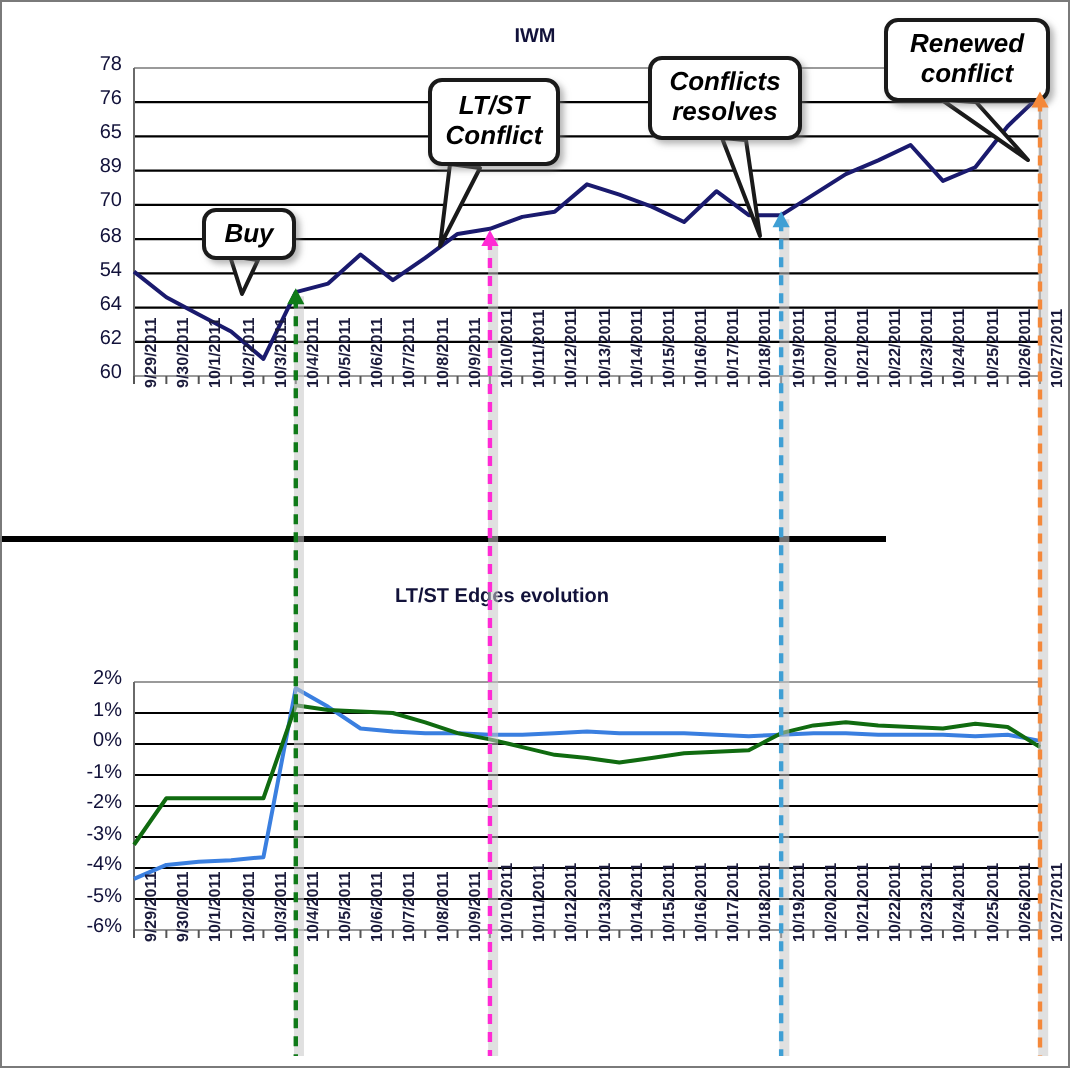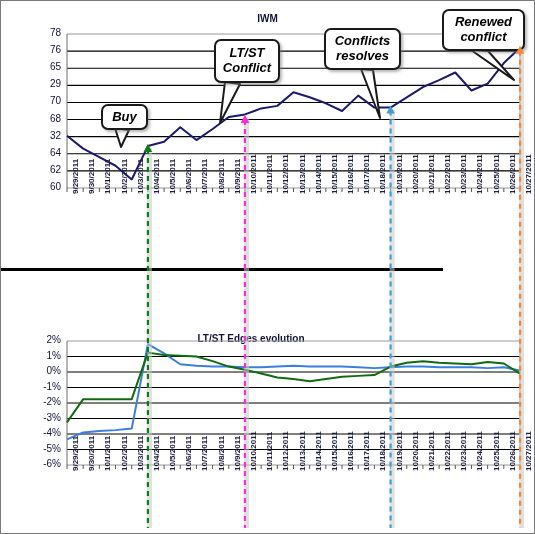--- a/index.html
+++ b/index.html
@@ -80,24 +80,24 @@
         <polyline points="66,134.81111111111116 82.17857142857143,147.6444444444445 98.35714285714286,156.2 114.53571428571428,164.75555555555553 130.71428571428572,178.44444444444446 146.89285714285714,145.07777777777773 163.07142857142856,140.79999999999995 179.25,126.2555555555556 195.42857142857142,139.08888888888893 211.60714285714286,127.96666666666661 227.78571428571428,115.98888888888891 243.96428571428572,113.42222222222227 260.1428571428571,107.43333333333337 276.32142857142856,104.86666666666672 292.5,91.17777777777776 308.67857142857144,96.31111111111116 324.85714285714283,102.29999999999995 341.0357142857143,110 357.2142857142857,94.60000000000002 373.39285714285717,106.57777777777773 389.57142857142856,106.57777777777773 405.75,96.31111111111116 421.92857142857144,86.04444444444447 438.10714285714283,79.20000000000005 454.2857142857143,71.5 470.4642857142857,89.46666666666663 486.64285714285717,82.6222222222222 502.82142857142856,62.088888888888945 519,46.68888888888884" fill="none" stroke="#1a1a6e" stroke-width="2" stroke-linejoin="round"></polyline>
         <path d="M 114 127 L 120 146 L 128 129 Z" fill="#fff" stroke="#1a1a1a" stroke-width="2" stroke-linejoin="round"></path>
         <path d="M 224 81 L 219 122 L 239 83 Z" fill="#fff" stroke="#1a1a1a" stroke-width="2" stroke-linejoin="round"></path>
         <path d="M 360 68 L 379 117 L 372 69 Z" fill="#fff" stroke="#1a1a1a" stroke-width="2" stroke-linejoin="round"></path>
         <path d="M 470 49 L 513 79 L 487 50 Z" fill="#fff" stroke="#1a1a1a" stroke-width="2" stroke-linejoin="round"></path>
       </svg>
     <div id="top-yaxis">
         <div class="ylab" style="left: 22px; width: 38px; top: 26px;">78</div>
         <div class="ylab" style="left: 22px; width: 38px; top: 43.1111px;">76</div>
         <div class="ylab" style="left: 22px; width: 38px; top: 60.2222px;">65</div>
-        <div class="ylab" style="left: 22px; width: 38px; top: 77.3333px;">29</div>
+        <div class="ylab" style="left: 22px; width: 38px; top: 77.3333px;">89</div>
         <div class="ylab" style="left: 22px; width: 38px; top: 94.4444px;">70</div>
         <div class="ylab" style="left: 22px; width: 38px; top: 111.556px;">68</div>
-        <div class="ylab" style="left: 22px; width: 38px; top: 128.667px;">32</div>
+        <div class="ylab" style="left: 22px; width: 38px; top: 128.667px;">54</div>
         <div class="ylab" style="left: 22px; width: 38px; top: 145.778px;">64</div>
         <div class="ylab" style="left: 22px; width: 38px; top: 162.889px;">62</div>
         <div class="ylab" style="left: 22px; width: 38px; top: 180px;">60</div>
       </div>
     <div id="top-xaxis">
         <div class="xlab" style="left: 70px; top: 193px;">9/29/2011</div>
         <div class="xlab" style="left: 86.1786px; top: 193px;">9/30/2011</div>
         <div class="xlab" style="left: 102.357px; top: 193px;">10/1/2011</div>
         <div class="xlab" style="left: 118.536px; top: 193px;">10/2/2011</div>
         <div class="xlab" style="left: 134.714px; top: 193px;">10/3/2011</div>
@@ -139,21 +139,21 @@
 resolves</span>
         </div>
         <div class="callout" style="left: 441px; top: 8px; width: 83px; height: 42px; display: flex; align-items: center; justify-content: center;">
           <span style="white-space: pre-line;">Renewed
 conflict</span>
         </div>
       </div>
   </div>
 
   <div class="panel" id="panel-bot">
-    <div class="chart-title" id="bot-title" style="left:0;top:22px;width:500px;margin-top:40px;">LT/ST Edges evolution</div>
+    <div class="chart-title" id="bot-title" style="left:0;top:22px;width:500px;">LT/ST Edges evolution</div>
     <svg id="svg-bot" width="533" height="266">
         <line x1="66" y1="194" x2="519" y2="194" stroke="#9a9a9a" stroke-width="1"></line>
         <line x1="66" y1="178.5" x2="519" y2="178.5" stroke="#000000" stroke-width="1.1"></line>
         <line x1="66" y1="163" x2="519" y2="163" stroke="#000000" stroke-width="1.1"></line>
         <line x1="66" y1="147.5" x2="519" y2="147.5" stroke="#000000" stroke-width="1.1"></line>
         <line x1="66" y1="132" x2="519" y2="132" stroke="#000000" stroke-width="1.1"></line>
         <line x1="66" y1="116.5" x2="519" y2="116.5" stroke="#000000" stroke-width="1.1"></line>
         <line x1="66" y1="101" x2="519" y2="101" stroke="#000000" stroke-width="1.1"></line>
         <line x1="66" y1="85.5" x2="519" y2="85.5" stroke="#000000" stroke-width="1.1"></line>
         <line x1="66" y1="70" x2="519" y2="70" stroke="#9a9a9a" stroke-width="1"></line>

